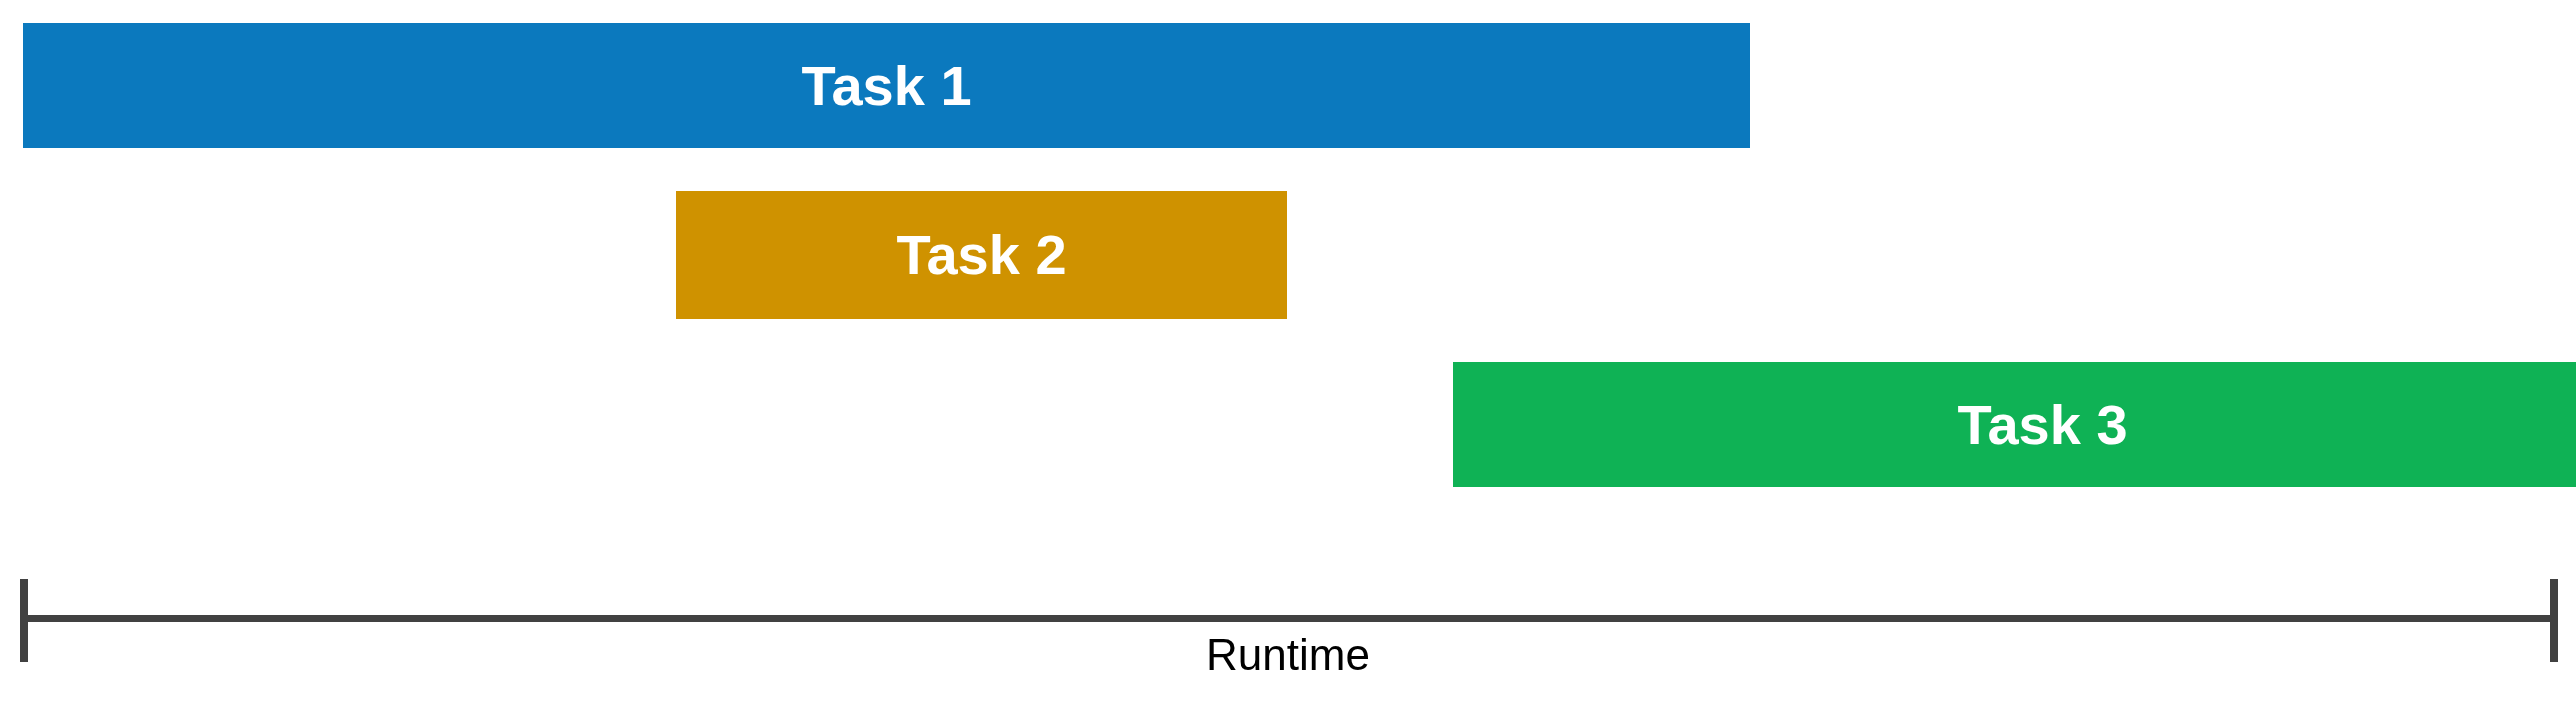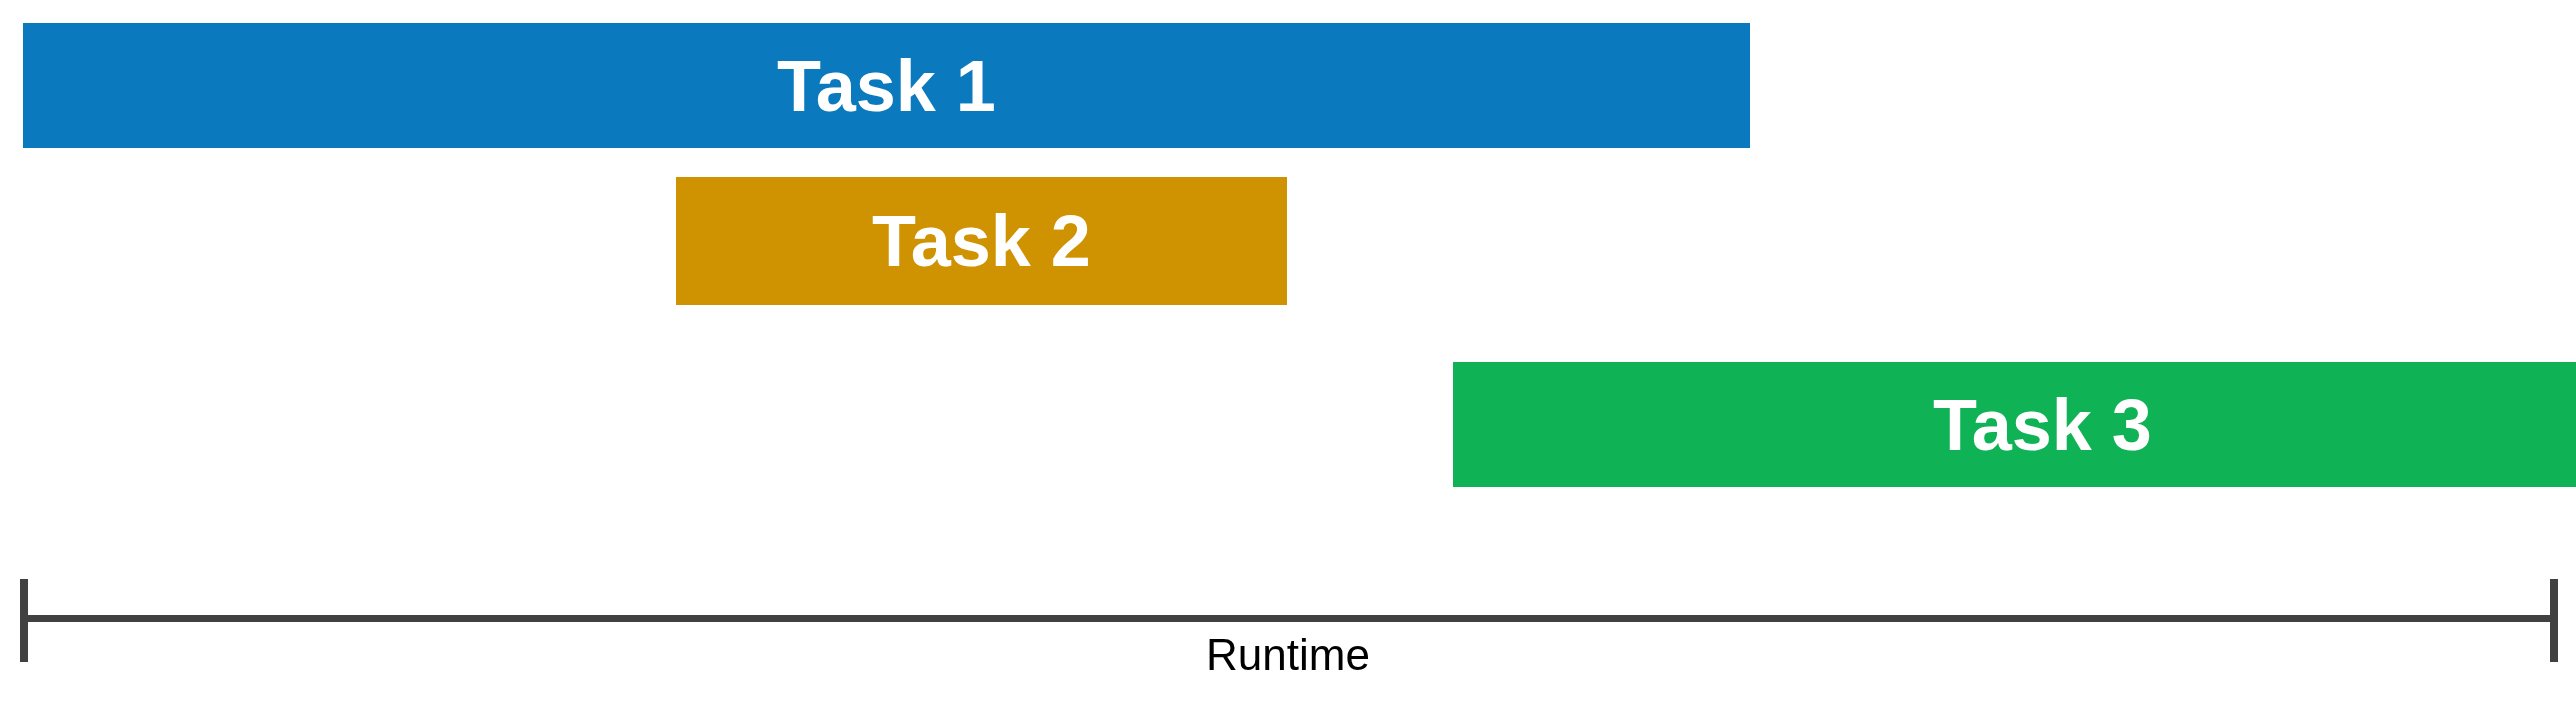--- a/index.html
+++ b/index.html
@@ -21,30 +21,30 @@
   .task-bar {
     position: absolute;
     display: flex;
     align-items: center;
     justify-content: center;
     box-sizing: border-box;
   }
   .task-bar-label {
     color: #ffffff;
     font-family: "Liberation Sans", sans-serif;
-    font-size: 72px;
+    font-size: 56px;
     font-weight: bold;
     line-height: 1;
     letter-spacing: 0px;
     white-space: nowrap;
     user-select: none;
   }
   
   #bar-task-1 { left: 23px;   top: 23px;  width: 1727px; height: 125px; background: #0B79BE; }
-  #bar-task-2 { left: 676px;  top: 177px; width: 611px;  height: 128px; background: #CF9200; }
+  #bar-task-2 { left: 676px;  top: 191px; width: 611px;  height: 128px; background: #CF9200; }
   #bar-task-3 { left: 1453px; top: 362px; width: 1179px; height: 125px; background: #0FB255; }
 
   
   #axis-group {
     position: absolute;
     left: 0;
     top: 0;
     width: 2576px;
     height: 713px;
     pointer-events: none;

